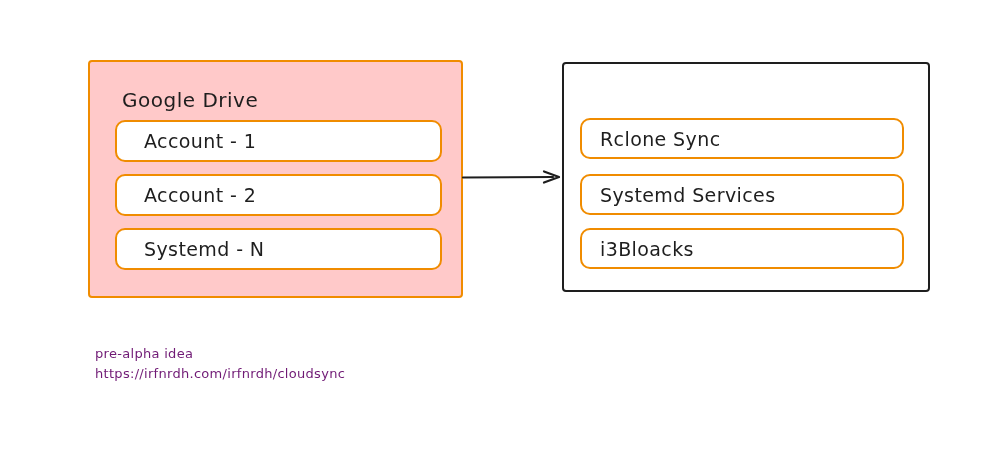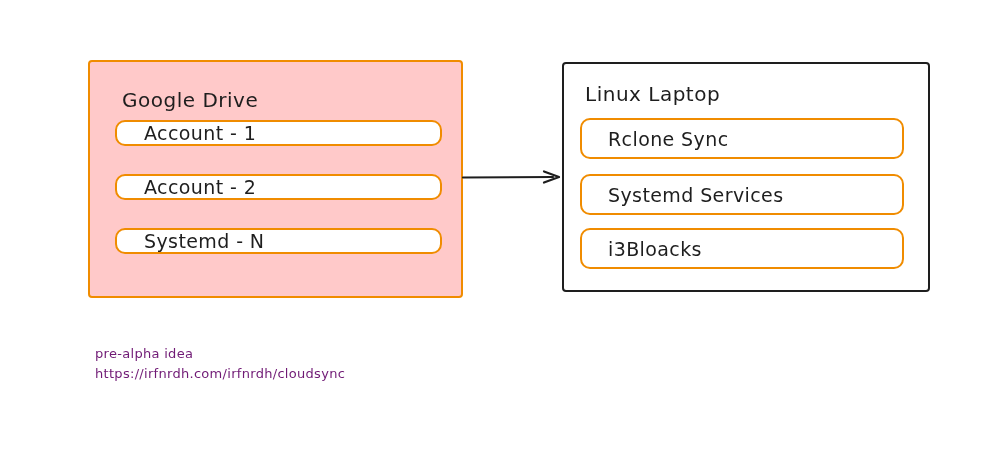--- a/index.html
+++ b/index.html
@@ -46,25 +46,25 @@
     background: #ffffff;
     border: 2px solid #f08c00;
     border-radius: 10px;
     display: flex;
     align-items: center;
     font-size: 19px;
     letter-spacing: 0.4px;
     color: #1e1e1e;
     white-space: nowrap;
   }
-  .pink .node { left: 25px; width: 327px; height: 26px; padding-left: 27px; }
+  .pink .node { left: 25px; width: 327px; height: 42px; padding-left: 27px; }
   .pink .node.n0 { top: 58px; }
   .pink .node.n1 { top: 112px; }
   .pink .node.n2 { top: 166px; }
-  .plain .node { left: 16px; width: 324px; height: 41px; padding-left: 26px; }
+  .plain .node { left: 16px; width: 324px; height: 41px; padding-left: 18px; }
   .plain .node.n0 { top: 54px; }
   .plain .node.n1 { top: 110px; }
   .plain .node.n2 { top: 164px; }
   .arrow-svg {
     position: absolute;
     left: 461px; top: 166px;
     width: 102px; height: 22px;
   }
   .footer {
     position: absolute;
@@ -92,21 +92,20 @@
       <span>Systemd - N</span>
     </div>
   </div>
 
   <svg class="arrow-svg" viewBox="0 0 102 22" xmlns="http://www.w3.org/2000/svg">
     <line x1="2" y1="11.5" x2="92" y2="11" stroke="#1e1e1e" stroke-width="2.2" stroke-linecap="round"></line>
     <path d="M 83 5.5 L 98 11 L 83 16.5" fill="none" stroke="#1e1e1e" stroke-width="2.2" stroke-linecap="round" stroke-linejoin="round"></path>
   </svg>
 
   <div class="group-box plain">
-    <div class="group-title">Linux Laptop</div>
     <div class="node n0">
       <span>Rclone Sync</span>
     </div>
     <div class="node n1">
       <span>Systemd Services</span>
     </div>
     <div class="node n2">
       <span>i3Bloacks</span>
     </div>
   </div>

